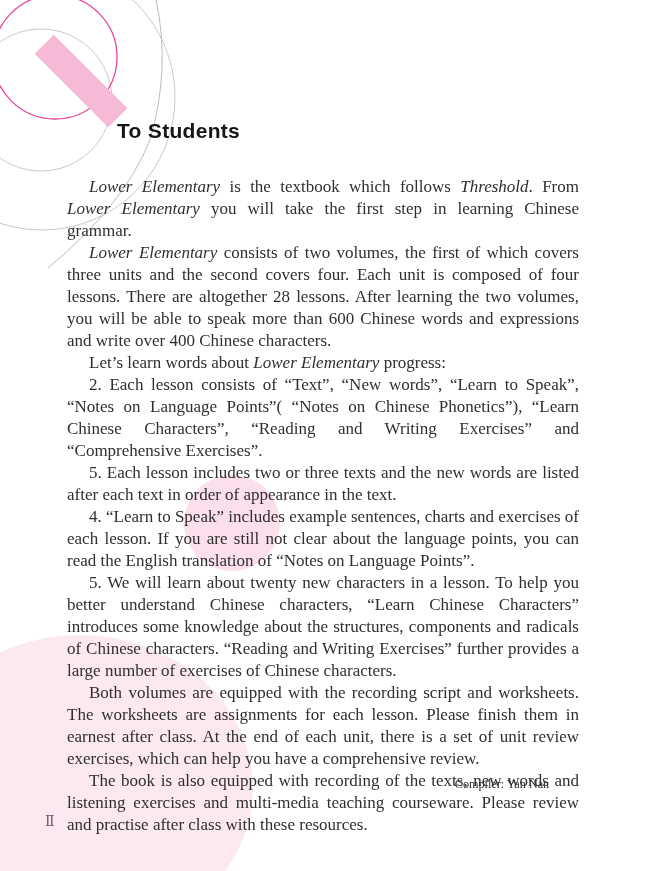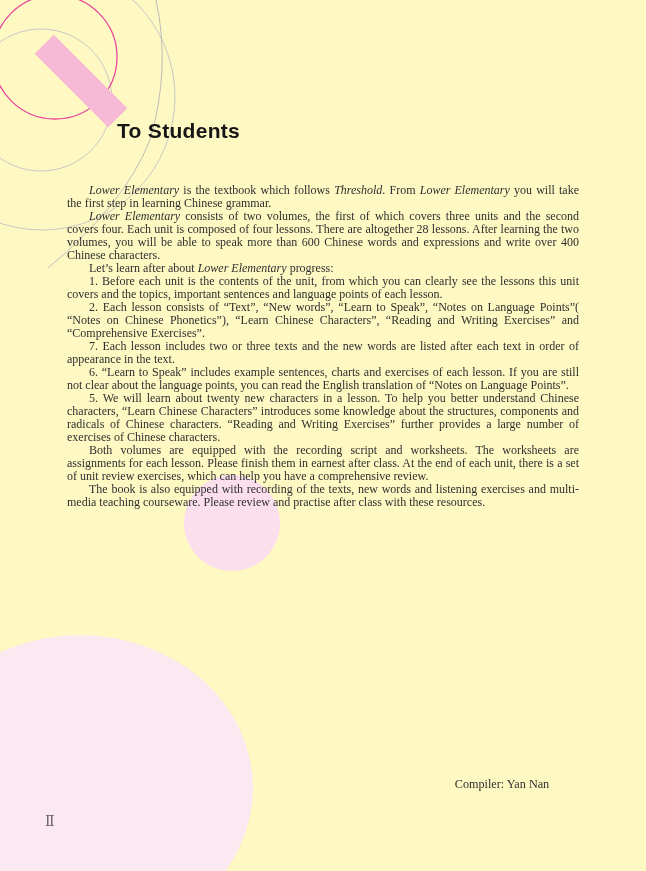--- a/index.html
+++ b/index.html
@@ -1,40 +1,40 @@
 <!DOCTYPE html>
 <html><head>
 <meta charset="utf-8">
 <style>
   html,body{margin:0;padding:0;background:#e9e9e9;}
   #page{
     position:relative;
     width:646px;height:871px;
     margin:0 auto;
-    background:#fef9c3;
+    background:#ffffff;
     overflow:hidden;
     font-family:"Liberation Serif", serif;
   }
   #deco{
     position:absolute;left:0;top:0;width:646px;height:871px;
     z-index:0;
   }
   .content{position:relative;z-index:1;}
   #page-title{
     position:absolute;left:117px;top:119px;
     font-family:"Liberation Sans", sans-serif;
     font-weight:bold;
     font-size:21px;
     letter-spacing:0.3px;
     color:#161616;
   }
   #body-text{
-    position:absolute;left:67px;top:184px;width:512px;
-    font-size:12px;
-    line-height:13px;
+    position:absolute;left:67px;top:176px;width:512px;
+    font-size:17px;
+    line-height:22px;
     text-align:justify;
     color:#2f2f2f;
   }
   #body-text .para{
     margin:0;
     text-indent:22px;
   }
   #signoff{
     position:absolute;left:432px;top:761px;width:140px;
     text-align:center;
@@ -69,25 +69,24 @@
 
     <rect x="29" y="67.5" width="104" height="27" transform="rotate(45 81 81)" fill="#f6b9d6"></rect>
   </svg>
 
   <div class="content">
     <div id="page-title" style="color: rgb(22, 22, 22);">To Students</div>
 
     <div id="body-text" style="color: rgb(47, 47, 47);">
         <p class="para"><i>Lower Elementary</i><span> is  the textbook which follows </span><i>Threshold</i><span>. From </span><i>Lower Elementary</i><span> you will take the first step in learning Chinese grammar.</span></p>
         <p class="para"><i>Lower Elementary</i><span> consists of two volumes, the first of which covers three units and the second covers four. Each unit is composed of four lessons. There are altogether 28 lessons. After learning the two volumes, you will be able to speak more than 600 Chinese words and expressions and write over 400 Chinese characters.</span></p>
-        <p class="para"><span>Let’s learn after about </span><i>Lower Elementary</i><span> progress:</span></p>
-        <p class="para"><span>1. Before each unit is the contents of the unit, from which you can clearly see the lessons this unit covers and the topics, important sentences and language points of each lesson.</span></p>
+        <p class="para"><span>Let’s learn words about </span><i>Lower Elementary</i><span> progress:</span></p>
         <p class="para"><span>2. Each lesson consists of “Text”, “New words”, “Learn to Speak”, “Notes on Language Points”( “Notes on Chinese Phonetics”), “Learn Chinese Characters”, “Reading and Writing Exercises” and “Comprehensive Exercises”.</span></p>
-        <p class="para"><span>7. Each lesson includes two or three texts and the new words are listed after each text in order of appearance in the text.</span></p>
-        <p class="para"><span>6. “Learn to Speak” includes example sentences, charts and exercises of each lesson. If you are still not clear about the language points, you can read the English translation of  “Notes on Language Points”.</span></p>
+        <p class="para"><span>5. Each lesson includes two or three texts and the new words are listed after each text in order of appearance in the text.</span></p>
+        <p class="para"><span>4. “Learn to Speak” includes example sentences, charts and exercises of each lesson. If you are still not clear about the language points, you can read the English translation of  “Notes on Language Points”.</span></p>
         <p class="para"><span>5. We will learn about twenty new characters in a lesson. To help you better understand Chinese characters,  “Learn Chinese Characters” introduces some knowledge about the structures, components and radicals of Chinese characters.  “Reading and Writing Exercises” further provides a large number of exercises of Chinese characters.</span></p>
         <p class="para"><span>Both volumes are equipped with the recording script and worksheets. The worksheets are assignments for each lesson. Please finish them in earnest after class. At the end of each unit, there is a set of unit review exercises, which can help you have a comprehensive review.</span></p>
         <p class="para"><span>The book is also equipped with recording of the texts, new words and listening exercises and multi-media teaching courseware. Please review and practise after class with these resources.</span></p>
       </div>
 
     <div id="signoff" style="color: rgb(47, 47, 47); margin-top: 13px;">
       <div>Compiler: Yan Nan</div>
     </div>
 
     <div id="page-number" style="color: rgb(100, 96, 106);">Ⅱ</div>

